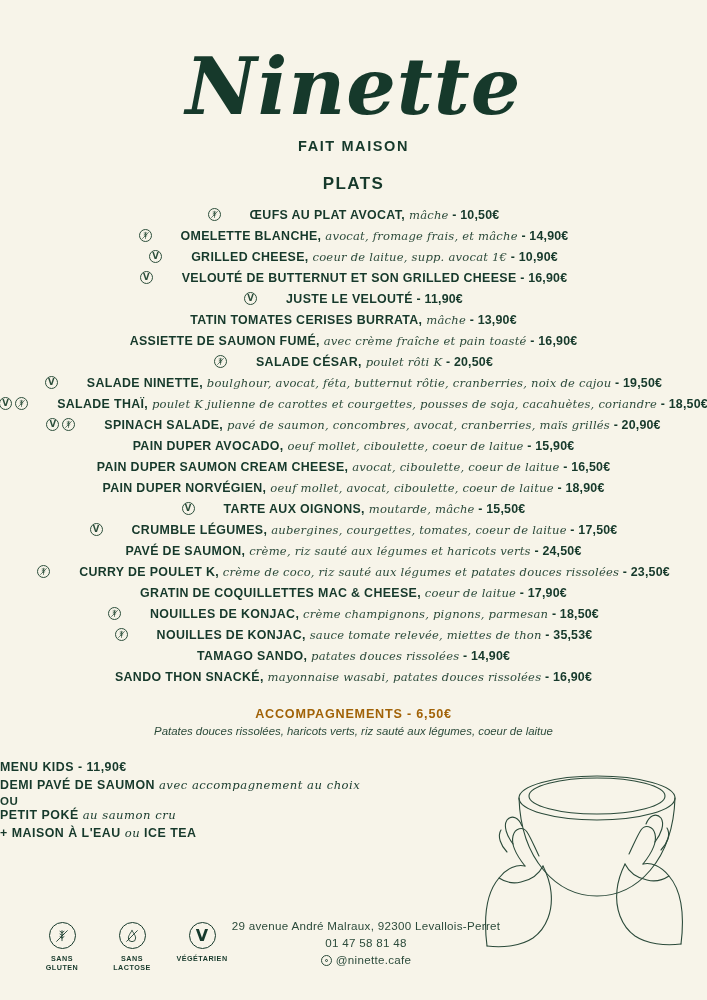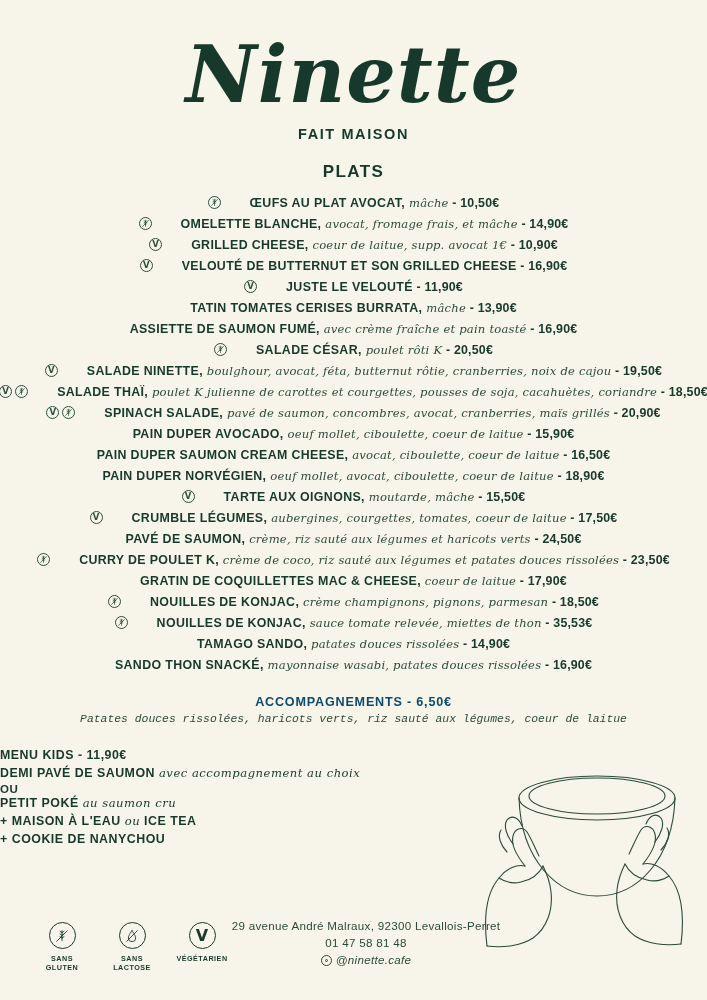--- a/index.html
+++ b/index.html
@@ -19,21 +19,21 @@
   .page {
     position: relative;
     width: 707px;
     height: 1000px;
     box-sizing: border-box;
   }
 
   
   .brand {
     text-align: center;
-    padding-top: 38px;
+    padding-top: 50px;
   }
   .brand-name {
     font-family: "DejaVu Serif", serif;
     font-style: italic;
     font-weight: 700;
     font-size: 78px;
     line-height: 0.95;
     letter-spacing: 1px;
     color: #16392b;
   }
@@ -116,24 +116,24 @@
 
   
   .block {
     text-align: center;
     margin-top: 20px;
   }
   .block-title {
     font-size: 12.6px;
     font-weight: 700;
     letter-spacing: 0.8px;
-    color: #0c4a6e;
+    color: #a16207;
   }
   .block-sub {
-    font-family: Liberation Mono, monospace;
+    font-family: Liberation Sans, sans-serif;
     font-style: italic;
     font-size: 11.4px;
     color: #2b4a3a;
     margin-top: 4px;
   }
   .kids {
     text-align: left;
     margin-top: 22px;
   }
   .kids-line {
@@ -168,21 +168,20 @@
     color: #2b4a3a;
     letter-spacing: 0.3px;
     line-height: 1.45;
     padding-left: 25px;
   }
   .footer-handle {
     display: inline-flex;
     align-items: center;
     gap: 4px;
     justify-content: flex-start;
-    font-style: italic;
   }
   .ig-icon {
     width: 11px; height: 11px;
     border-radius: 50%;
     border: 1px solid #2b4a3a;
     display: inline-block;
     position: relative;
     box-sizing: border-box;
   }
   .ig-icon::after {
@@ -433,21 +432,20 @@
     <div class="kids-or">OU</div>
     <div class="kids-line">
       <span>PETIT POKÉ</span>
       <span class="it">au saumon cru</span>
     </div>
     <div class="kids-line">
       <span>+ MAISON À L'EAU</span>
       <span class="it">ou</span>
       <span>ICE TEA</span>
     </div>
-    <div class="kids-line">+ COOKIE DE NANYCHOU</div>
   </div>
 
   <div class="bowl-art">
     <svg viewBox="0 0 230 220" width="230" height="220" fill="none" stroke="#2b4a3a" stroke-width="1.1" stroke-linecap="round" stroke-linejoin="round">
       <ellipse cx="128" cy="66" rx="78" ry="22"></ellipse>
       <path d="M50 66 C52 128 88 164 128 164 C168 164 204 128 206 66"></path>
       <ellipse cx="128" cy="64" rx="68" ry="18"></ellipse>
 
       <path d="M18 214 C14 182 18 160 30 146 C38 136 48 132 56 134"></path>
       <path d="M56 134 C48 124 42 112 44 104 C46 96 54 94 58 100 C62 106 66 116 70 124"></path>

